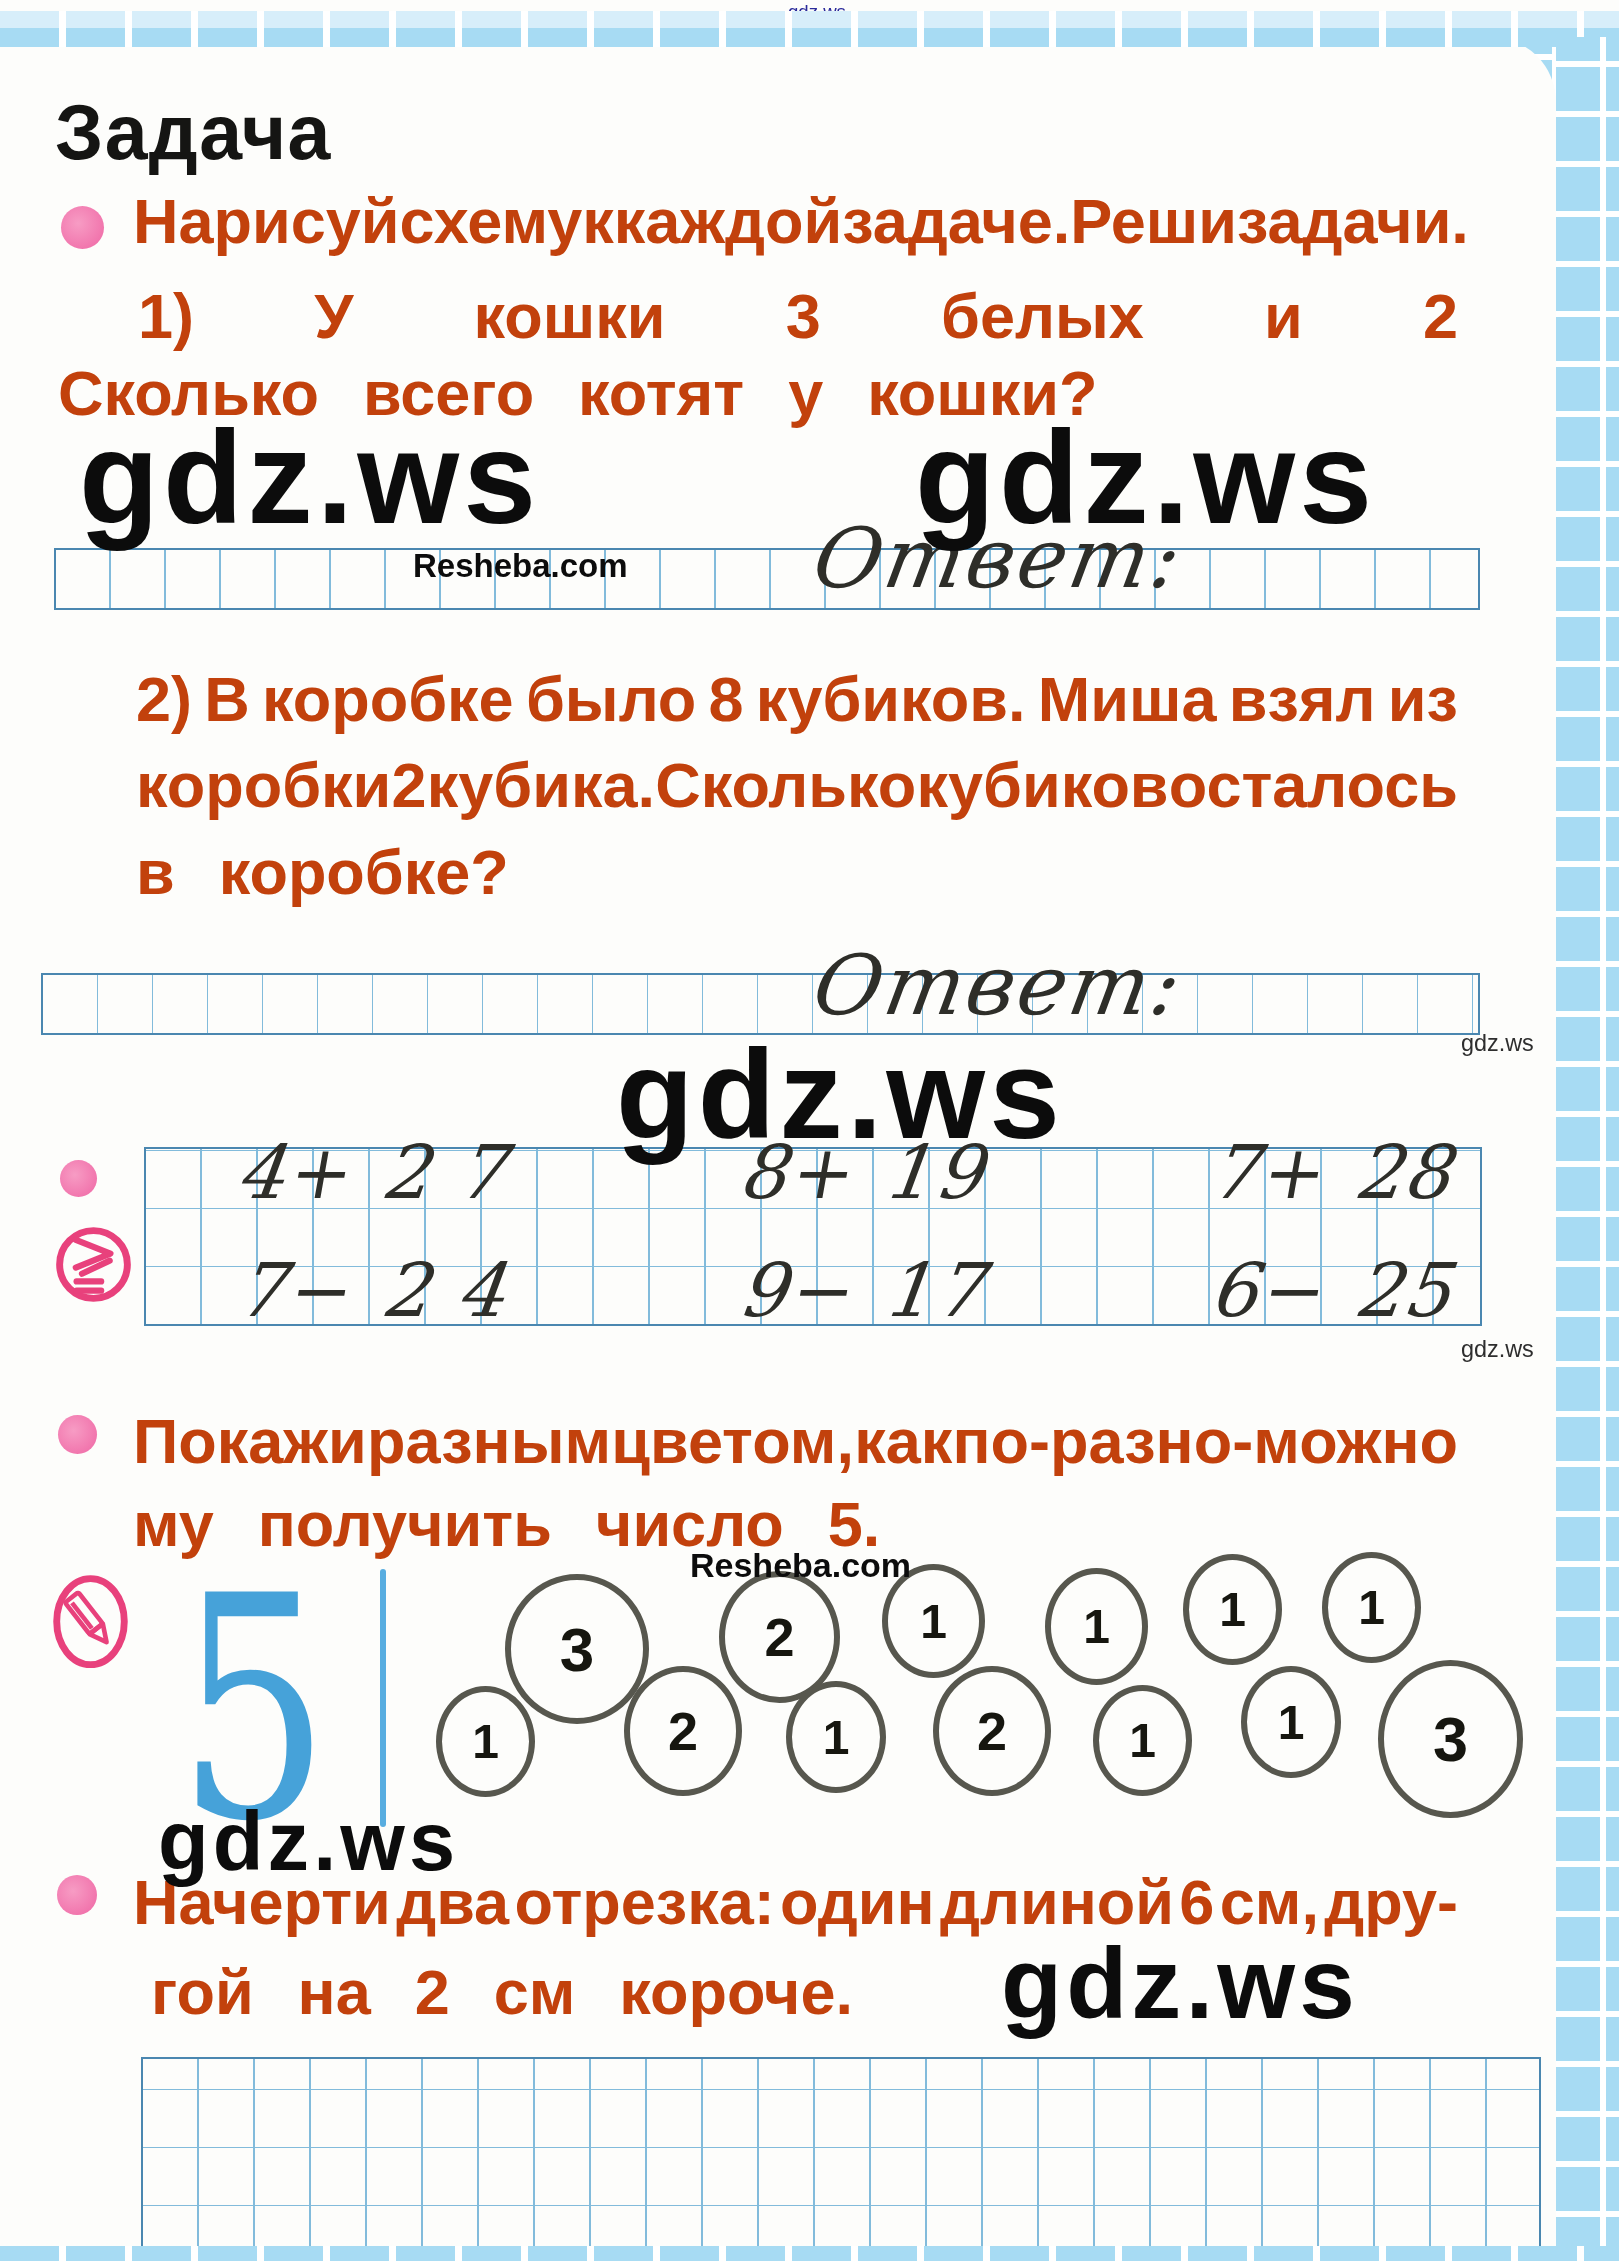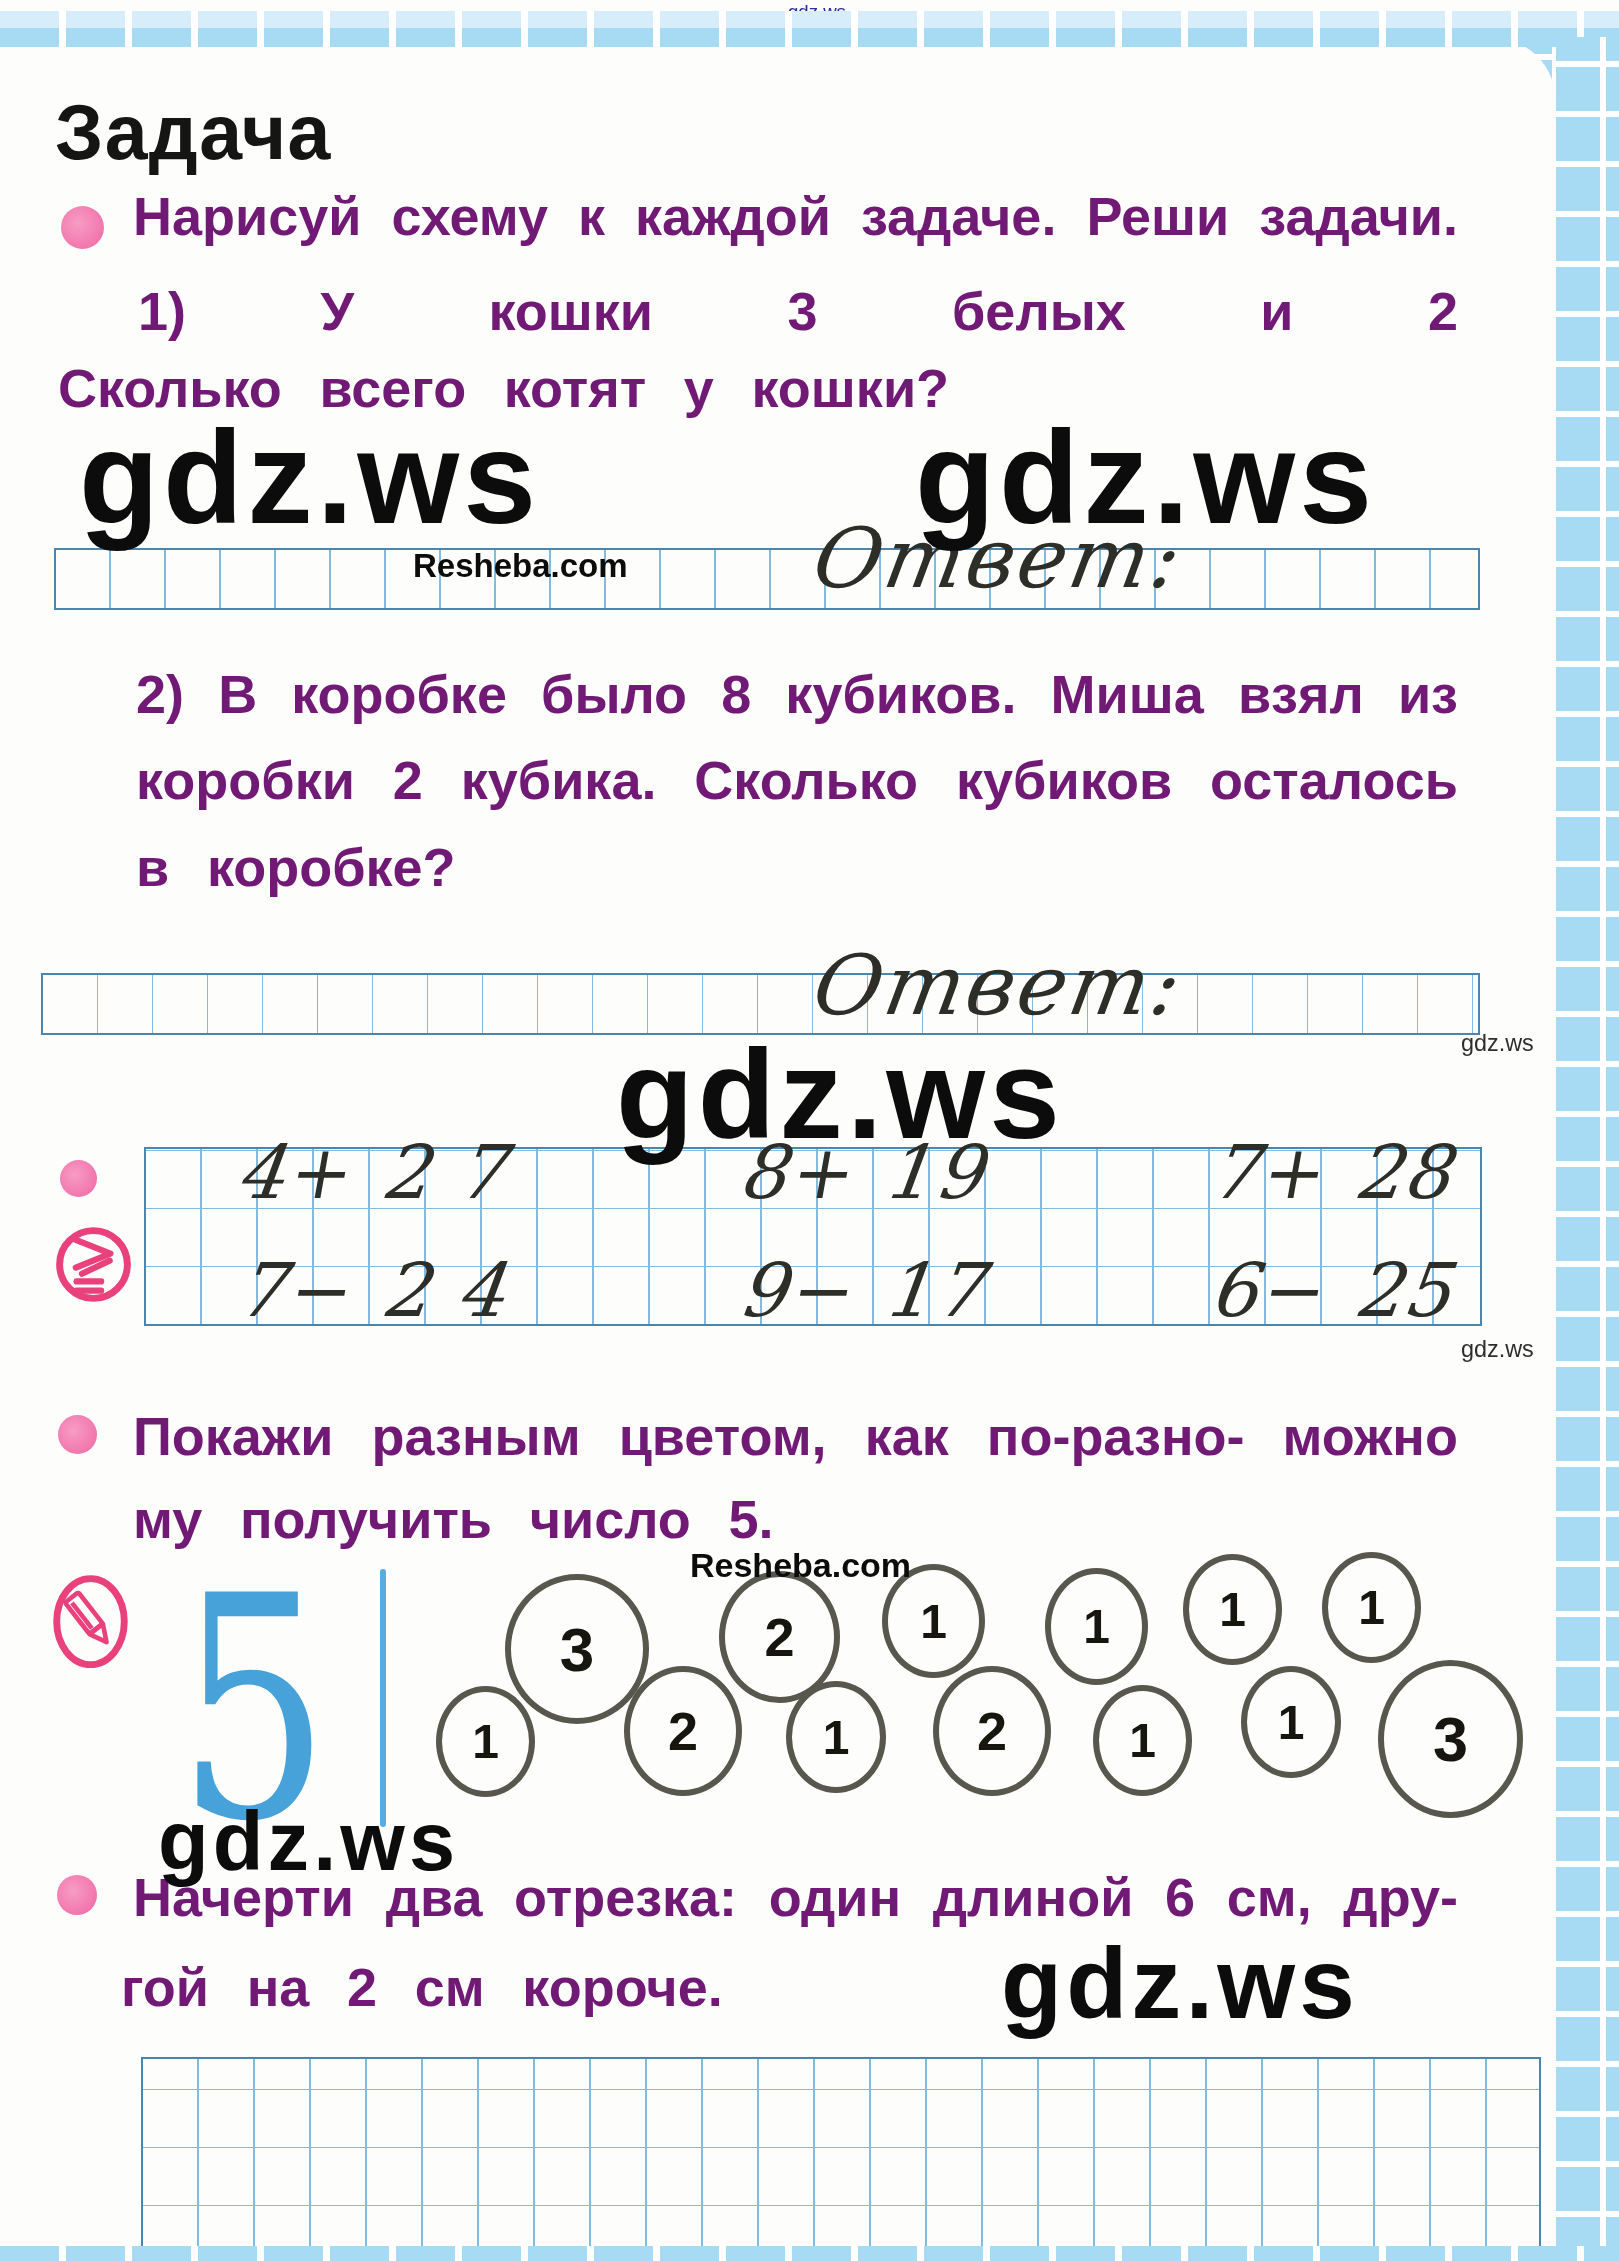--- a/index.html
+++ b/index.html
@@ -14,21 +14,21 @@
   .vstrip{position:absolute;left:1556px;top:37px;width:64px;height:2224px;background-color:#fdfdfb;
       background-image:repeating-linear-gradient(0deg,rgba(0,0,0,0) 0 44px,#fff 44px 50px),
                        repeating-linear-gradient(90deg,#a7dbf3 0 44px,#fff 44px 50px);}
   .corner-patch{position:absolute;left:1458px;top:37px;width:98px;height:117px;
       background-image:repeating-linear-gradient(0deg,rgba(0,0,0,0) 0 44px,#fff 44px 50px),
                        repeating-linear-gradient(90deg,#a7dbf3 0 44px,#fff 44px 50px);}
   .page{position:absolute;left:0;top:37px;width:1556px;height:2224px;background:#fdfdfb;border-top-right-radius:65px;}
 
   
   .title{position:absolute;font-weight:bold;font-size:77px;color:#151513;letter-spacing:1.4px;}
-  .body-line{position:absolute;font-weight:bold;font-size:54px;color:#701a75;word-spacing:0.42em;white-space:nowrap;line-height:1.2;}
+  .body-line{position:absolute;font-weight:bold;font-size:63px;color:#c2410c;word-spacing:0.42em;white-space:nowrap;line-height:1.2;}
   .justify{display:flex;justify-content:space-between;white-space:normal;word-spacing:0;}
   .bullet{position:absolute;border-radius:50%;background:radial-gradient(circle at 40% 40%,#f79cc4,#ef66a4);}
 
   
   .sheet-grid{position:absolute;border:2.1px solid #4a87b0;background-color:rgba(253,253,251,0);}
   .g-row1{background-image:repeating-linear-gradient(90deg,rgba(0,0,0,0) 0 53px,#82bbdb 53px 55px);}
   .g-row2{background-image:repeating-linear-gradient(90deg,rgba(0,0,0,0) 0 54px,#82bbdb 54px 55px);}
   .g-ex{background-image:repeating-linear-gradient(90deg,rgba(0,0,0,0) 0 54px,#82bbdb 54px 56px),
                           repeating-linear-gradient(0deg,rgba(0,0,0,0) 0 57px,#82bbdb 57px 58px);}
   .g-bot{background-image:repeating-linear-gradient(90deg,rgba(0,0,0,0) 0 54px,#82bbdb 54px 56px),
@@ -208,21 +208,21 @@
   <div class="body-line justify" style="left:133px;top:1865px;width:1325px;text-align:center;">
       <span>Начерти</span>
       <span>два</span>
       <span>отрезка:</span>
       <span>один</span>
       <span>длиной</span>
       <span>6</span>
       <span>см,</span>
       <span>дру-</span>
     </div>
-  <div class="body-line" style="left:121px;top:1955px;text-align:center;">гой на 2 см короче.</div>
+  <div class="body-line" style="left:151px;top:1955px;text-align:center;">гой на 2 см короче.</div>
 
   <div class="sheet-grid g-bot" style="left:141px;top:2057px;width:1396px;height:204px;"></div>
 
   <div class="wm wm-tiny" style="left:788px;top:1.4px;">gdz.ws</div>
   <div class="wm wm-big" style="left:79px;top:402px;font-size:131px;">gdz.ws</div>
   <div class="wm wm-big" style="left:915px;top:402px;font-size:131px;">gdz.ws</div>
   <div class="wm wm-big" style="left:616px;top:1021px;font-size:127px;">gdz.ws</div>
   <div class="wm wm-small" style="left:1461px;top:1030px;">gdz.ws</div>
   <div class="wm wm-small" style="left:1461px;top:1336px;">gdz.ws</div>
   <div class="wm wm-resheba" style="left:690px;top:1546px;font-size:34px;">Resheba.com</div>

